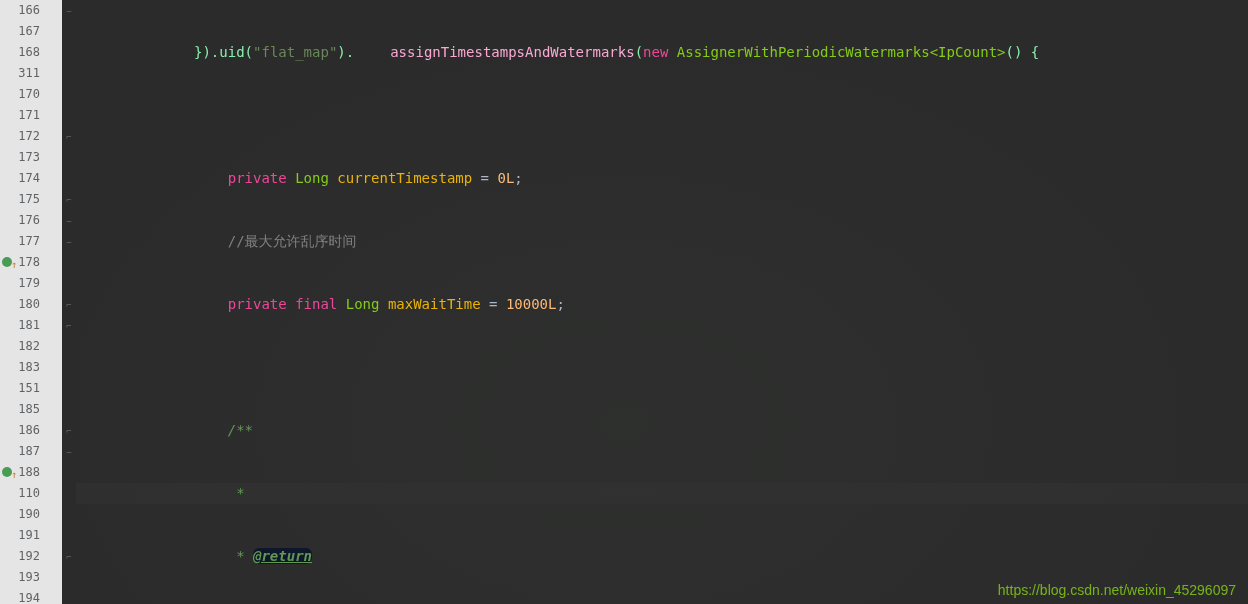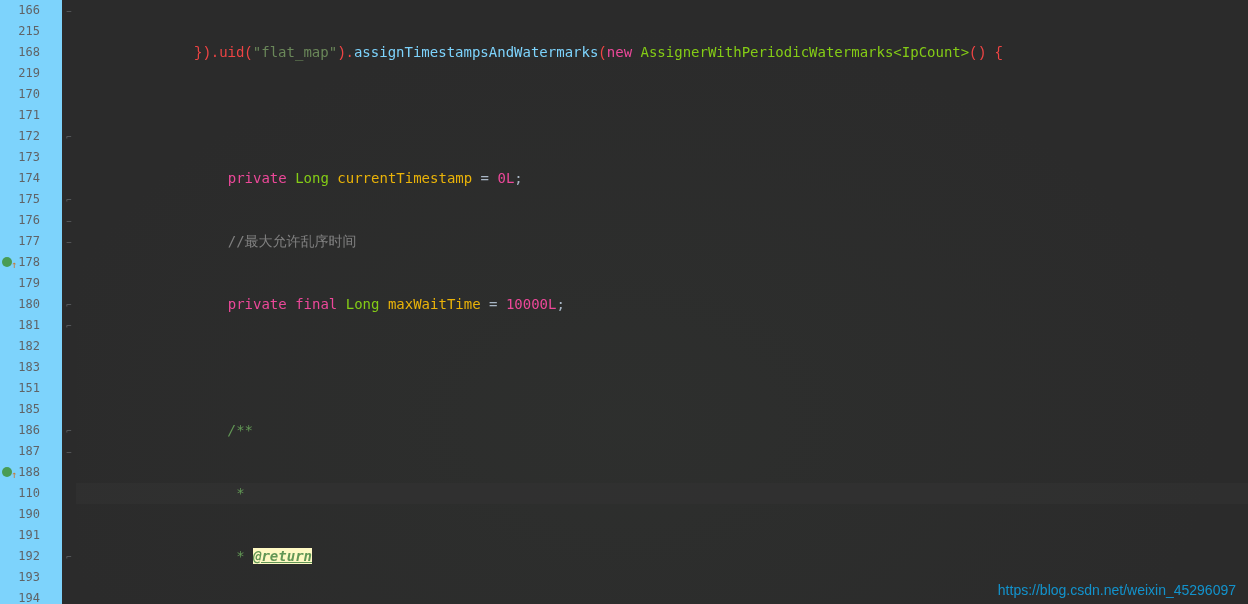--- a/index.html
+++ b/index.html
@@ -20,21 +20,21 @@
     background: #2b2b2b;
     background-image: radial-gradient(ellipse 600px 400px at 50% 70%, rgba(60,70,60,0.15), transparent);
   }
   .container {
     display: flex;
     height: 604px;
     position: relative;
   }
   .gutter {
     width: 62px;
-    background: #7dd3fc;
+    background: #e5e5e5;
     color: #606366;
     text-align: right;
     font-size: 12px;
     line-height: 21px;
     padding-top: 0px;
     user-select: none;
     box-sizing: border-box;
     position: relative;
     z-index: 2;
   }
@@ -84,49 +84,49 @@
   }
   .line {
     height: 21px;
   }
   .line.current {
     background: rgba(50,50,50,0.7);
   }
   .kw { color: #ec4899; }
   .type { color: #84cc16; }
   .str { color: #6a8759; }
-  .num { color: #ec4899; }
-  .method { color: #7dd3fc; }
+  .num { color: #fdba74; }
+  .method { color: #f9a8d4; margin-left: 36px; }
   .comment { color: #808080; }
   .doc { color: #629755; font-style: italic; }
-  .doctag { color: #629755; font-style: italic; font-weight: bold; text-decoration: underline; background: #fef9c3; }
-  .paren { color: #ef4444; font-family: Liberation Mono, monospace; }
+  .doctag { color: #629755; font-style: italic; font-weight: bold; text-decoration: underline; background: #0f172a; border-radius: 6px; }
+  .paren { color: #86efac; }
   .op { color: #a9b7c6; }
   .purple { color: #eab308; }
   .watermark-url {
     position: absolute;
     bottom: 6px;
     right: 12px;
-    color: #0ea5e9;
+    color: #84cc16;
     font-size: 14px;
     font-family: Arial, sans-serif;
     z-index: 5;
     opacity: 0.85;
   }
 </style>
 </head>
 <body>
 
 <div class="editor-bg"></div>
 <div class="container">
   <div class="gutter" id="gutter">
       <div class="ln">166</div>
-      <div class="ln">215</div>
+      <div class="ln">167</div>
       <div class="ln">168</div>
-      <div class="ln">219</div>
+      <div class="ln">311</div>
       <div class="ln">170</div>
       <div class="ln">171</div>
       <div class="ln">172</div>
       <div class="ln">173</div>
       <div class="ln">174</div>
       <div class="ln">175</div>
       <div class="ln">176</div>
       <div class="ln">177</div>
       <div class="ln marked">178</div>
       <div class="ln">179</div>

